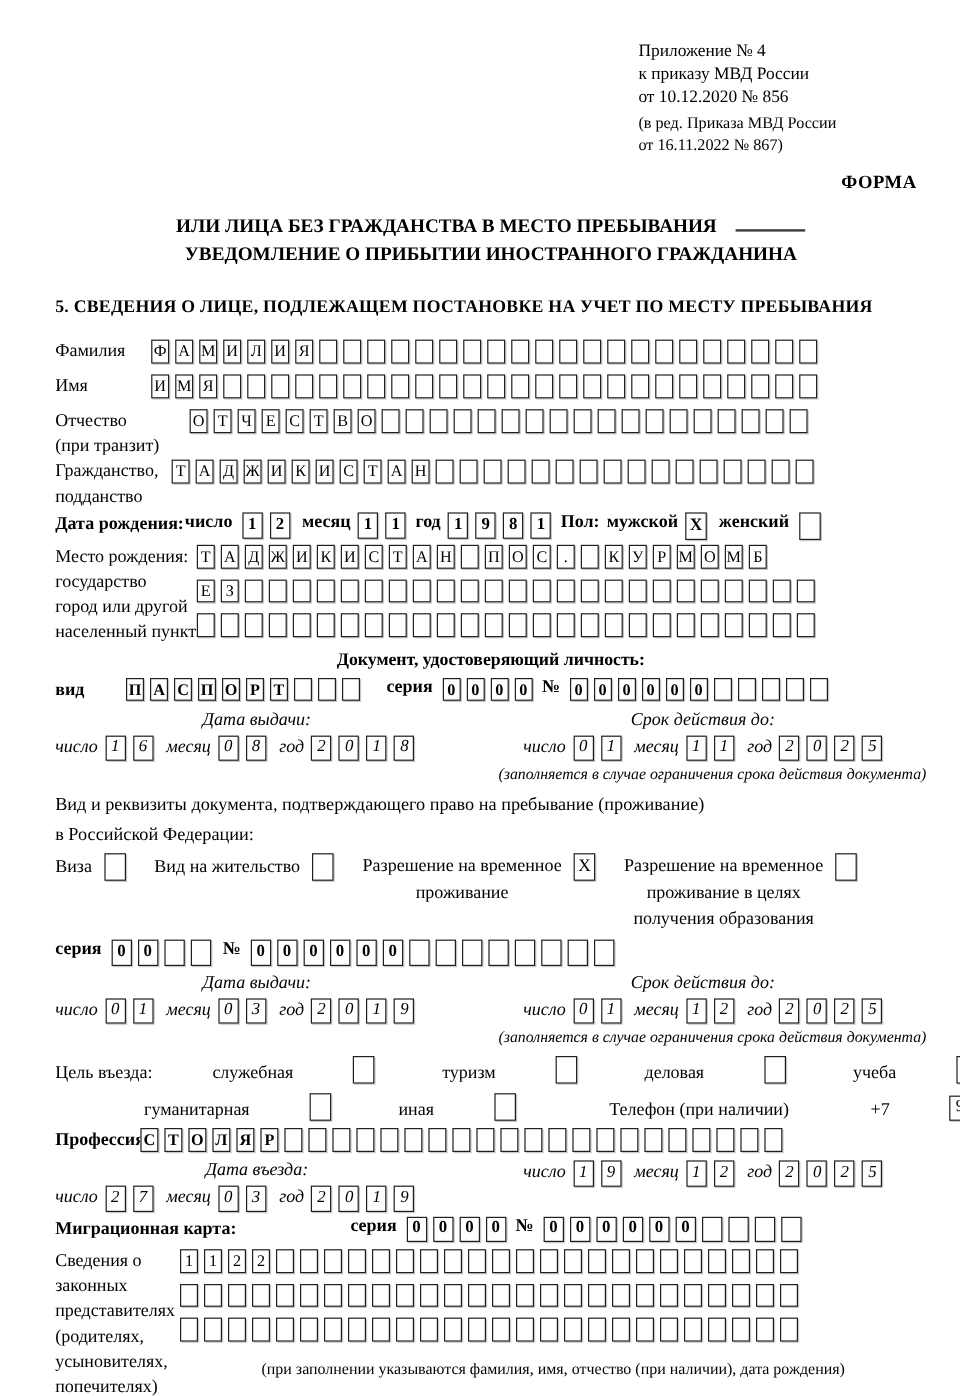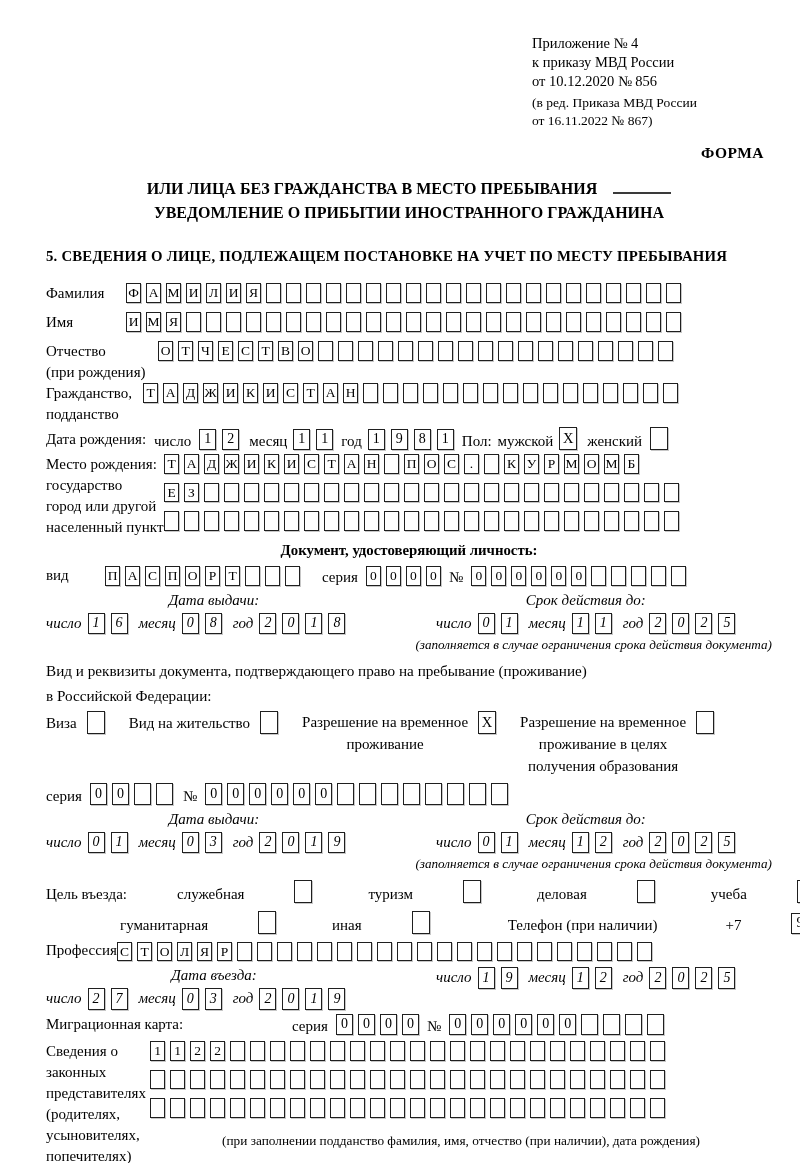--- a/index.html
+++ b/index.html
@@ -15,21 +15,21 @@
   .appendix .ed { font-size: 13.5px; line-height: 18px; margin-top: 3px; }
 
   .forma { text-align: right; font-weight: bold; font-size: 15.5px; margin-top: 14px; padding-right: 8px; letter-spacing: .5px; }
 
   .title { text-align: center; font-weight: bold; font-size: 16px; line-height: 24px; margin-top: 15px; }
   .blank { display: inline-block; width: 58px; height: 13px; border-bottom: 2.5px solid #3a3a3a; margin-left: 16px; }
 
   .sec-heading { font-weight: bold; font-size: 14.8px; margin-top: 23px; letter-spacing: .2px; white-space: nowrap; }
 
   .frow { display: flex; align-items: flex-start; }
-  .frow.center { align-items: flex-end; }
+  .frow.center { align-items: flex-start; font-weight: bold; }
   .lbl { flex: none; font-size: 15px; line-height: 21px; }
   .lbl div { white-space: nowrap; }
   .w80{width:80px} .w112{width:112px} .w97{width:97px} .w118{width:118px}
   .w59{width:59px} .w71{width:71px} .w104{width:104px} .w108{width:108px}
 
   .cells { display: inline-flex; gap: 5px; flex: none; }
   .cell {
     flex: none; width: 15px; height: 19.5px;
     border: 1.6px solid #1f1f1f; background: #fff;
     display: flex; align-items: center; justify-content: center;
@@ -167,21 +167,21 @@
         <span class="cell"></span>
         <span class="cell"></span>
         <span class="cell"></span>
         <span class="cell"></span>
       </div>
   </div>
 
   <div class="frow mt8">
     <div class="lbl w112">
       <div>Отчество</div>
-      <div>(при рождения)</div>
+      <div>(при транзит)</div>
     </div>
     <div class="cells">
         <span class="cell">О</span>
         <span class="cell">Т</span>
         <span class="cell">Ч</span>
         <span class="cell">Е</span>
         <span class="cell">С</span>
         <span class="cell">Т</span>
         <span class="cell">В</span>
         <span class="cell">О</span>
@@ -819,17 +819,17 @@
           <span class="cell"></span>
           <span class="cell"></span>
           <span class="cell"></span>
           <span class="cell"></span>
           <span class="cell"></span>
           <span class="cell"></span>
           <span class="cell"></span>
           <span class="cell"></span>
           <span class="cell"></span>
         </div>
-      <div class="rep-note">(при заполнении подданство фамилия, имя, отчество (при наличии), дата рождения)</div>
+      <div class="rep-note">(при заполнении указываются фамилия, имя, отчество (при наличии), дата рождения)</div>
     </div>
   </div>
 
 </div>
 
 </body></html>

